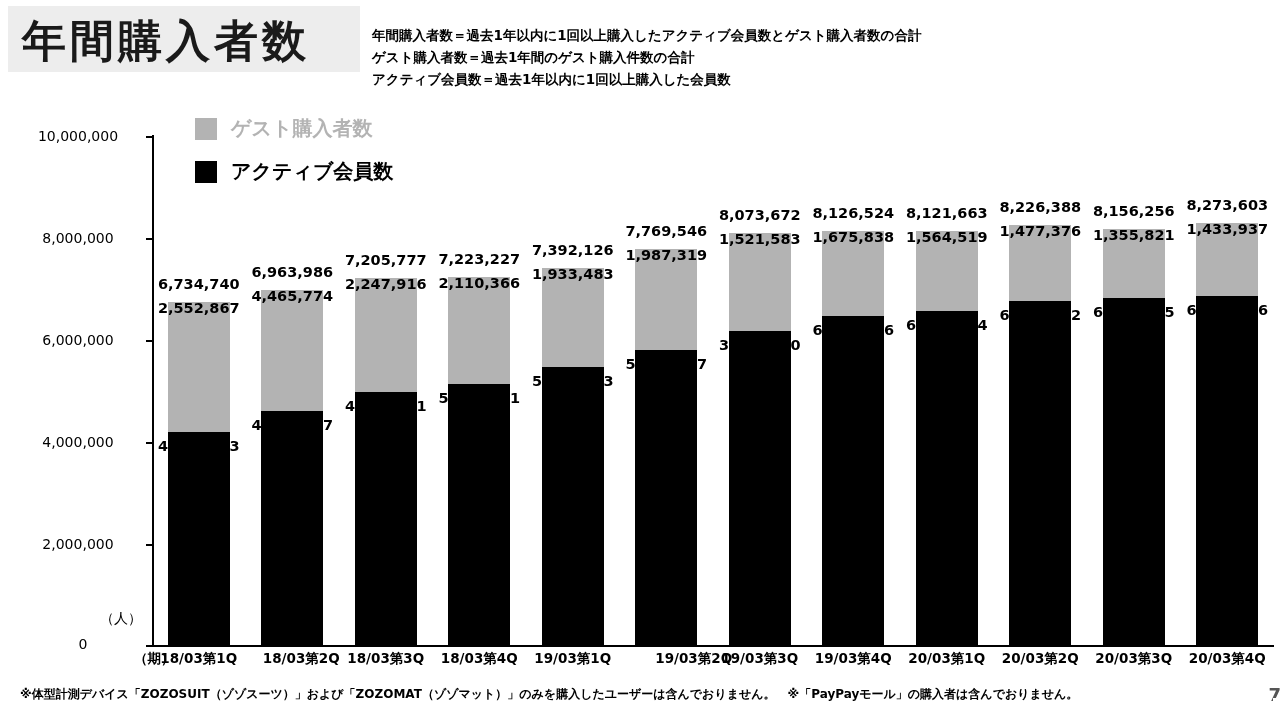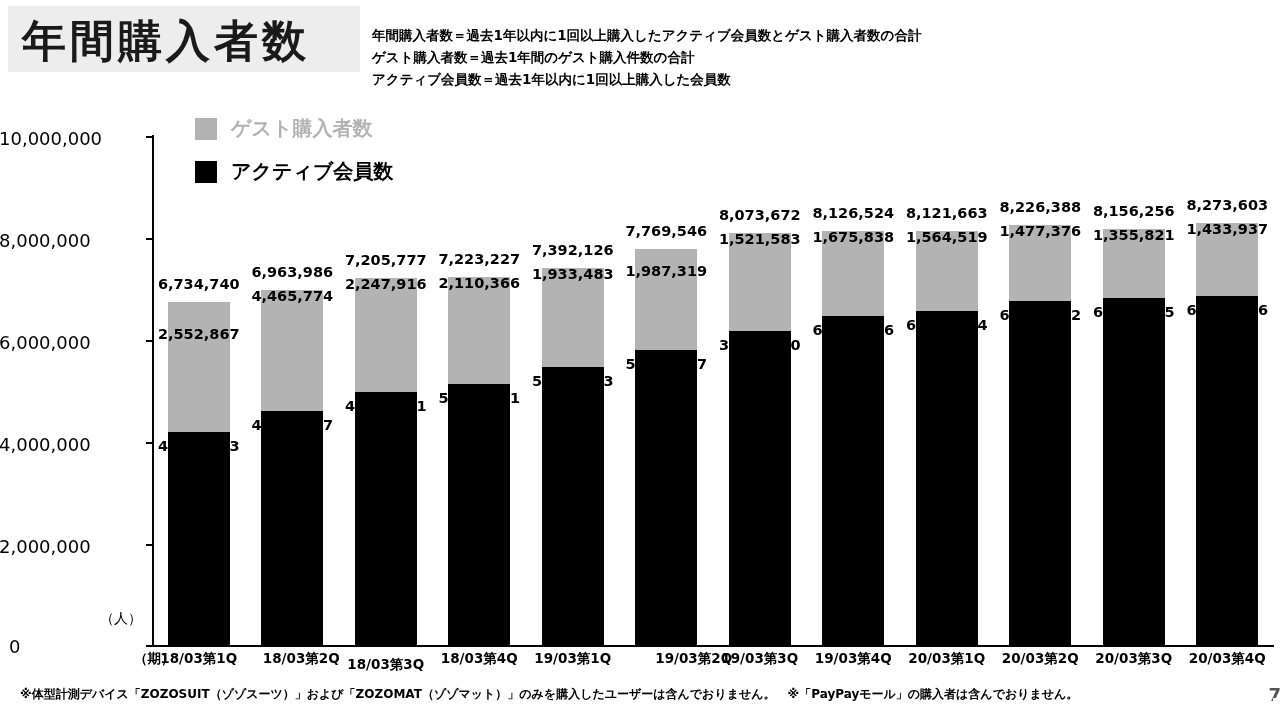--- a/index.html
+++ b/index.html
@@ -31,22 +31,22 @@
     font-size:13.5px; font-weight:bold; line-height:22px;
     font-family:"DejaVu Sans", sans-serif;
     white-space:nowrap;
   }
 
   
   #chart { position:absolute; left:0; top:110px; width:1287px; height:560px; }
 
   
   .ylab {
-    position:absolute; right:9px; width:140px; text-align:left;
-    font-size:18px; font-family:"DejaVu Sans", sans-serif;
+    position:absolute; right:0; width:140px; text-align:center;
+    font-size:14px; font-family:"DejaVu Sans", sans-serif;
     white-space:nowrap;
   }
   #ylab-wrap { position:absolute; left:0; top:0; width:148px; height:530px; }
 
   #unit-label {
     position:absolute; left:100px; top:500px;
     font-size:14px; font-family:"DejaVu Sans", sans-serif;
   }
 
   
@@ -213,36 +213,36 @@
       <div class="bar-col" style="left: 950.75px; width: 62px; height: 415.969px;">
         <div class="seg-guest" style="height: 69.1469px; top: 0px;"></div>
         <div class="seg-active" style="height: 346.822px;"></div>
       </div>
       <div class="bar-col" style="left: 1044.25px; width: 62px; height: 421.954px;">
         <div class="seg-guest" style="height: 73.1308px; top: 0px;"></div>
         <div class="seg-active" style="height: 348.823px;"></div>
       </div>
     </div>
 <div class="lbl lbl-total" style="left: 138.75px; top: 165.528px; width: 120px;">6,734,740</div>
-    <div class="lbl lbl-guest" style="left: 138.75px; top: 189.528px; width: 120px; margin-top: 26px;">2,552,867</div>
+    <div class="lbl lbl-guest" style="left: 138.75px; top: 189.528px; width: 120px;">2,552,867</div>
     <div class="lbl lbl-active" style="left: 138.75px; top: 327.724px; width: 120px;">4,181,873</div>
     <div class="lbl lbl-total" style="left: 232.25px; top: 153.837px; width: 120px;">6,963,986</div>
     <div class="lbl lbl-guest" style="left: 232.25px; top: 177.837px; width: 120px;">4,465,774</div>
     <div class="lbl lbl-active" style="left: 232.25px; top: 306.858px; width: 120px;">4,591,017</div>
     <div class="lbl lbl-total" style="left: 325.75px; top: 141.505px; width: 120px;">7,205,777</div>
     <div class="lbl lbl-guest" style="left: 325.75px; top: 165.505px; width: 120px;">2,247,916</div>
     <div class="lbl lbl-active" style="left: 325.75px; top: 288.149px; width: 120px;">4,957,861</div>
     <div class="lbl lbl-total" style="left: 419.25px; top: 140.615px; width: 120px;">7,223,227</div>
     <div class="lbl lbl-guest" style="left: 419.25px; top: 164.615px; width: 120px;">2,110,366</div>
     <div class="lbl lbl-active" style="left: 419.25px; top: 280.244px; width: 120px;">5,112,861</div>
     <div class="lbl lbl-total" style="left: 512.75px; top: 132.002px; width: 120px;">7,392,126</div>
     <div class="lbl lbl-guest" style="left: 512.75px; top: 156.002px; width: 120px;">1,933,483</div>
     <div class="lbl lbl-active" style="left: 512.75px; top: 262.609px; width: 120px;">5,458,643</div>
     <div class="lbl lbl-total" style="left: 606.25px; top: 112.753px; width: 120px;">7,769,546</div>
-    <div class="lbl lbl-guest" style="left: 606.25px; top: 136.753px; width: 120px; margin-top: 16px;">1,987,319</div>
+    <div class="lbl lbl-guest" style="left: 606.25px; top: 136.753px; width: 120px;">1,987,319</div>
     <div class="lbl lbl-active" style="left: 606.25px; top: 246.106px; width: 120px;">5,782,227</div>
     <div class="lbl lbl-total" style="left: 699.75px; top: 97.2427px; width: 120px;">8,073,672</div>
     <div class="lbl lbl-guest" style="left: 699.75px; top: 121.243px; width: 120px;">1,521,583</div>
     <div class="lbl lbl-active" style="left: 699.75px; top: 227.001px; width: 120px;">3,737,070</div>
     <div class="lbl lbl-total" style="left: 793.25px; top: 94.5473px; width: 120px;">8,126,524</div>
     <div class="lbl lbl-guest" style="left: 793.25px; top: 118.547px; width: 120px;">1,675,838</div>
     <div class="lbl lbl-active" style="left: 793.25px; top: 212.015px; width: 120px;">6,450,686</div>
     <div class="lbl lbl-total" style="left: 886.75px; top: 94.7952px; width: 120px;">8,121,663</div>
     <div class="lbl lbl-guest" style="left: 886.75px; top: 118.795px; width: 120px;">1,564,519</div>
     <div class="lbl lbl-active" style="left: 886.75px; top: 206.586px; width: 120px;">6,557,144</div>
@@ -254,21 +254,21 @@
     <div class="lbl lbl-active" style="left: 1073.75px; top: 194.178px; width: 120px;">6,800,435</div>
     <div class="lbl lbl-total" style="left: 1167.25px; top: 87.0462px; width: 120px;">8,273,603</div>
     <div class="lbl lbl-guest" style="left: 1167.25px; top: 111.046px; width: 120px;">1,433,937</div>
     <div class="lbl lbl-active" style="left: 1167.25px; top: 192.177px; width: 120px;">6,839,666</div>
   </div>
 
 <div id="period-label">（期）</div>
 <div id="xaxis">
     <div class="xlab" style="left: 143.75px; top: 0px; width: 110px;">18/03第1Q</div>
     <div class="xlab" style="left: 237.25px; top: 0px; width: 110px; margin-left: 9px;">18/03第2Q</div>
-    <div class="xlab" style="left: 330.75px; top: 0px; width: 110px; margin-top: 6px;">18/03第3Q</div>
+    <div class="xlab" style="left: 330.75px; top: 0px; width: 110px;">18/03第3Q</div>
     <div class="xlab" style="left: 424.25px; top: 0px; width: 110px;">18/03第4Q</div>
     <div class="xlab" style="left: 517.75px; top: 0px; width: 110px;">19/03第1Q</div>
     <div class="xlab" style="left: 611.25px; top: 0px; width: 110px; padding-left: 44px;">19/03第2Q</div>
     <div class="xlab" style="left: 704.75px; top: 0px; width: 110px;">19/03第3Q</div>
     <div class="xlab" style="left: 798.25px; top: 0px; width: 110px;">19/03第4Q</div>
     <div class="xlab" style="left: 891.75px; top: 0px; width: 110px;">20/03第1Q</div>
     <div class="xlab" style="left: 985.25px; top: 0px; width: 110px;">20/03第2Q</div>
     <div class="xlab" style="left: 1078.75px; top: 0px; width: 110px;">20/03第3Q</div>
     <div class="xlab" style="left: 1172.25px; top: 0px; width: 110px;">20/03第4Q</div>
   </div>

